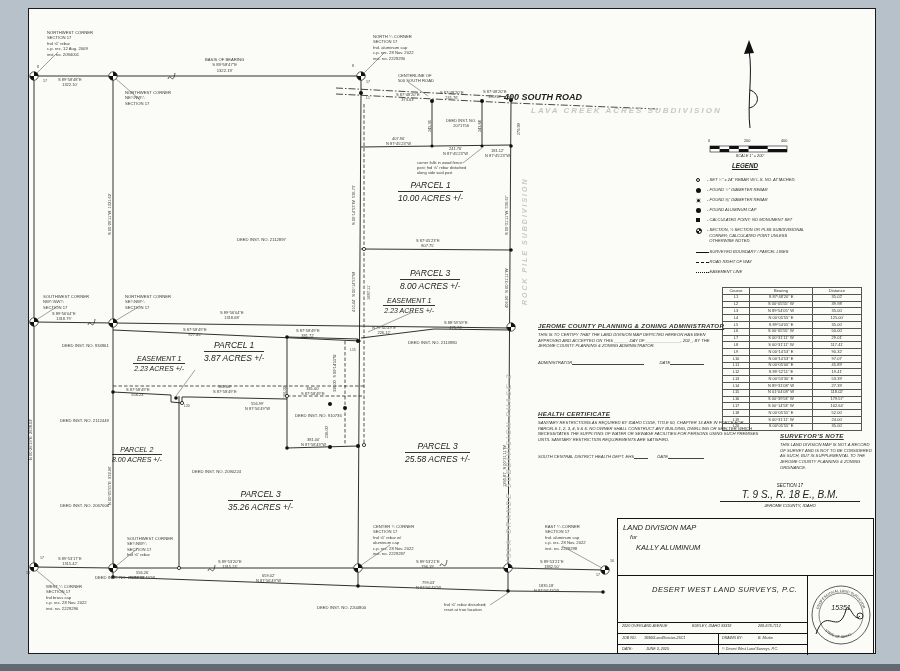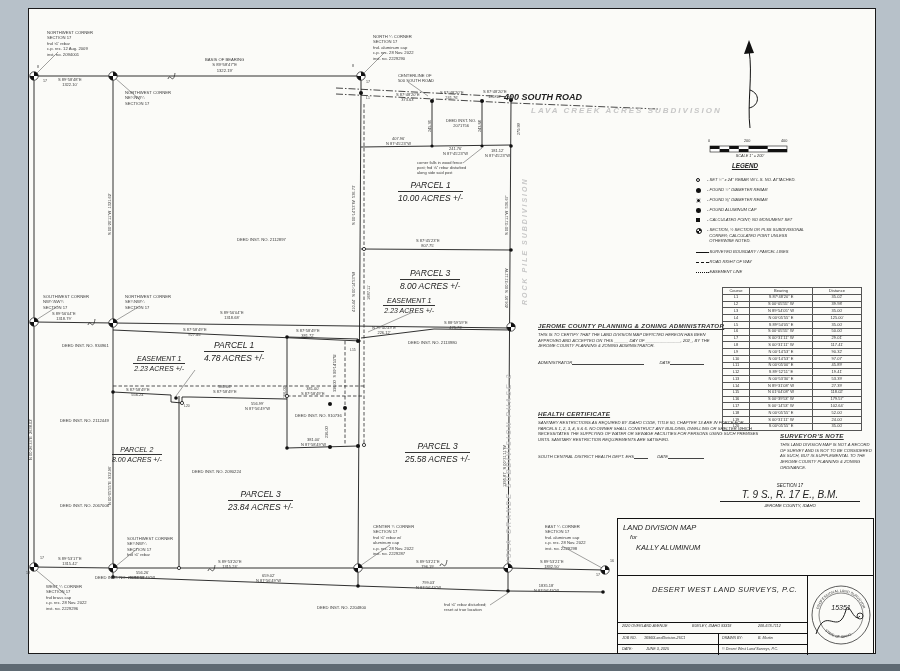--- a/index.html
+++ b/index.html
@@ -362,24 +362,24 @@
       <div class="ml rot" style="left: 283px; top: 398px; font-size: 3.8px; transform: rotate(-90deg);">166.02'</div>
       <div class="ml" style="left: 184px; top: 404px; font-size: 3.4px;">L20</div>
       <div class="ml" style="left: 350px; top: 348px; font-size: 3.4px;">L15</div>
       <div class="ml" style="left: 366px; top: 96px; font-size: 3.4px;">L1</div>
       <div class="ghost" style="left: 531px; top: 106px; font-size: 8px;">LAVA CREEK ACRES SUBDIVISION</div>
       <div class="ghost rot" style="left: 521px; top: 305px; font-size: 7px; transform: rotate(-90deg);">ROCK PILE SUBDIVISION</div>
       <div class="ghost rot" style="left: 505px; top: 562px; font-size: 7px; transform: rotate(-90deg);">ISLA GRANDE SUBDIVISION PHASE 2</div>
       <div class="parcel" style="left: 398px; top: 180px; font-size: 8.5px;"><div class="pname">PARCEL 1</div><div class="pacre">10.00 ACRES +/-</div></div>
       <div class="parcel" style="left: 400px; top: 268px; font-size: 8.5px;"><div class="pname">PARCEL 3</div><div class="pacre">8.00 ACRES +/-</div></div>
       <div class="parcel" style="left: 383px; top: 297px; font-size: 7px;"><div class="pname">EASEMENT 1</div><div class="pacre">2.23 ACRES +/-</div></div>
-      <div class="parcel" style="left: 204px; top: 340px; font-size: 8.5px;"><div class="pname">PARCEL 1</div><div class="pacre">4.78 ACRES +/-</div></div>
+      <div class="parcel" style="left: 204px; top: 340px; font-size: 8.5px;"><div class="pname">PARCEL 1</div><div class="pacre">3.87 ACRES +/-</div></div>
       <div class="parcel" style="left: 133px; top: 355px; font-size: 7px;"><div class="pname">EASEMENT 1</div><div class="pacre">2.23 ACRES +/-</div></div>
       <div class="parcel" style="left: 112px; top: 446px; font-size: 7px;"><div class="pname">PARCEL 2</div><div class="pacre">8.00 ACRES +/-</div></div>
-      <div class="parcel" style="left: 228px; top: 489px; font-size: 8.5px;"><div class="pname">PARCEL 3</div><div class="pacre">23.84 ACRES +/-</div></div>
+      <div class="parcel" style="left: 228px; top: 489px; font-size: 8.5px;"><div class="pname">PARCEL 3</div><div class="pacre">35.26 ACRES +/-</div></div>
       <div class="parcel" style="left: 405px; top: 441px; font-size: 8.5px;"><div class="pname">PARCEL 3</div><div class="pacre">25.58 ACRES +/-</div></div>
     </div>
 
   <div class="roadlabel">400 SOUTH ROAD</div>
   <div class="watermark">INTERMOUNTAIN</div>
 
   <div>
     <span class="scale-tick" style="left:708px;top:139px">0</span>
     <span class="scale-tick" style="left:744px;top:139px">200</span>
     <span class="scale-tick" style="left:781px;top:139px">400</span>
@@ -548,21 +548,21 @@
     <h4>SURVEYOR'S NOTE</h4>
     <div class="body">THIS LAND DIVISION MAP IS NOT A RECORD
 OF SURVEY AND IS NOT TO BE CONSIDERED
 AS SUCH, BUT IS SUPPLEMENTAL TO THE
 JEROME COUNTY PLANNING &amp; ZONING
 ORDINANCE.</div>
   </div>
 
   <div class="secblock">
     <div class="sec-s">SECTION 17</div>
-    <div class="sec-t">T. 9 S., R. 17 E., B.M.</div>
+    <div class="sec-t">T. 9 S., R. 18 E., B.M.</div>
     <div class="sec-c">JEROME COUNTY, IDAHO</div>
   </div>
 
   <div class="tblock">
     <div class="tb-title">LAND DIVISION MAP</div>
     <div class="tb-for">for</div>
     <div class="tb-client">KALLY ALUMINUM</div>
     <div class="tb-hr1"></div>
     <div class="tb-company">DESERT WEST LAND SURVEYS, P.C.</div>
     <div class="tb-hr2"></div>

